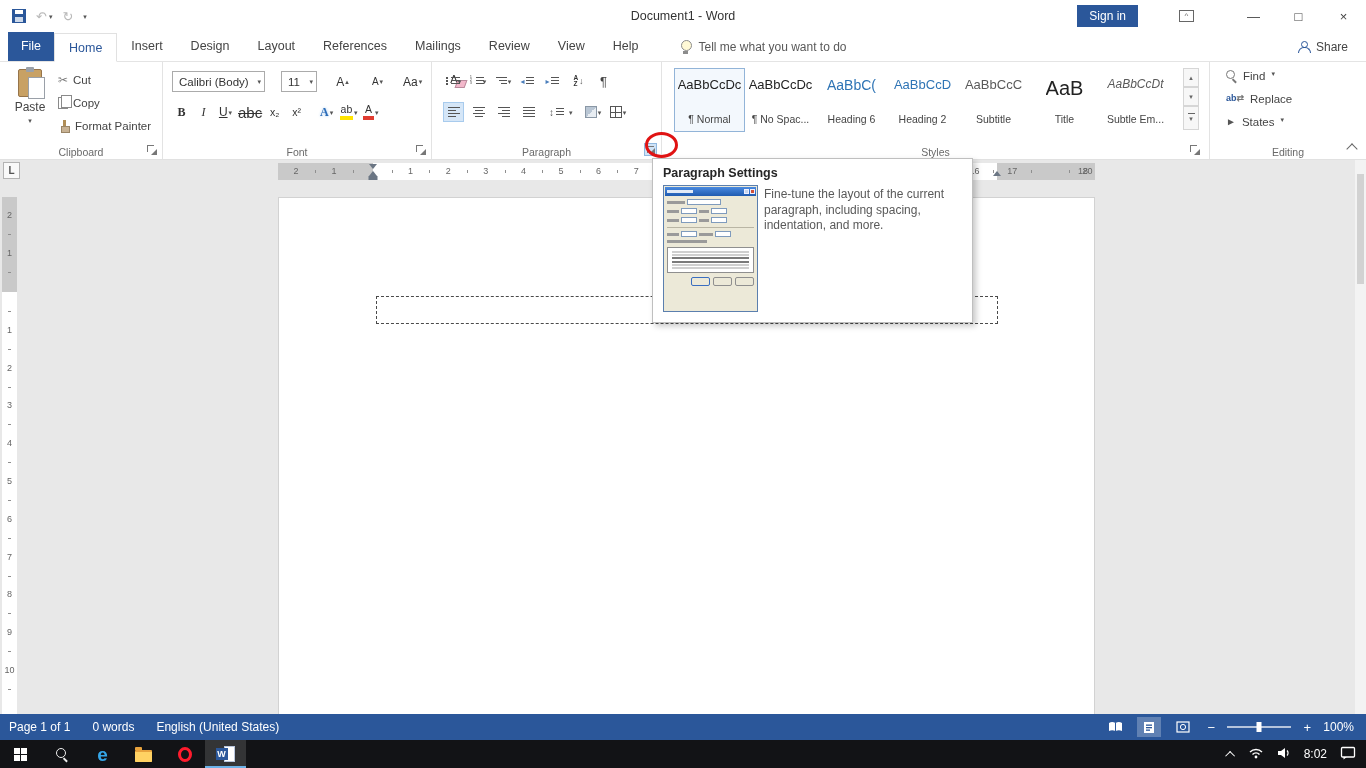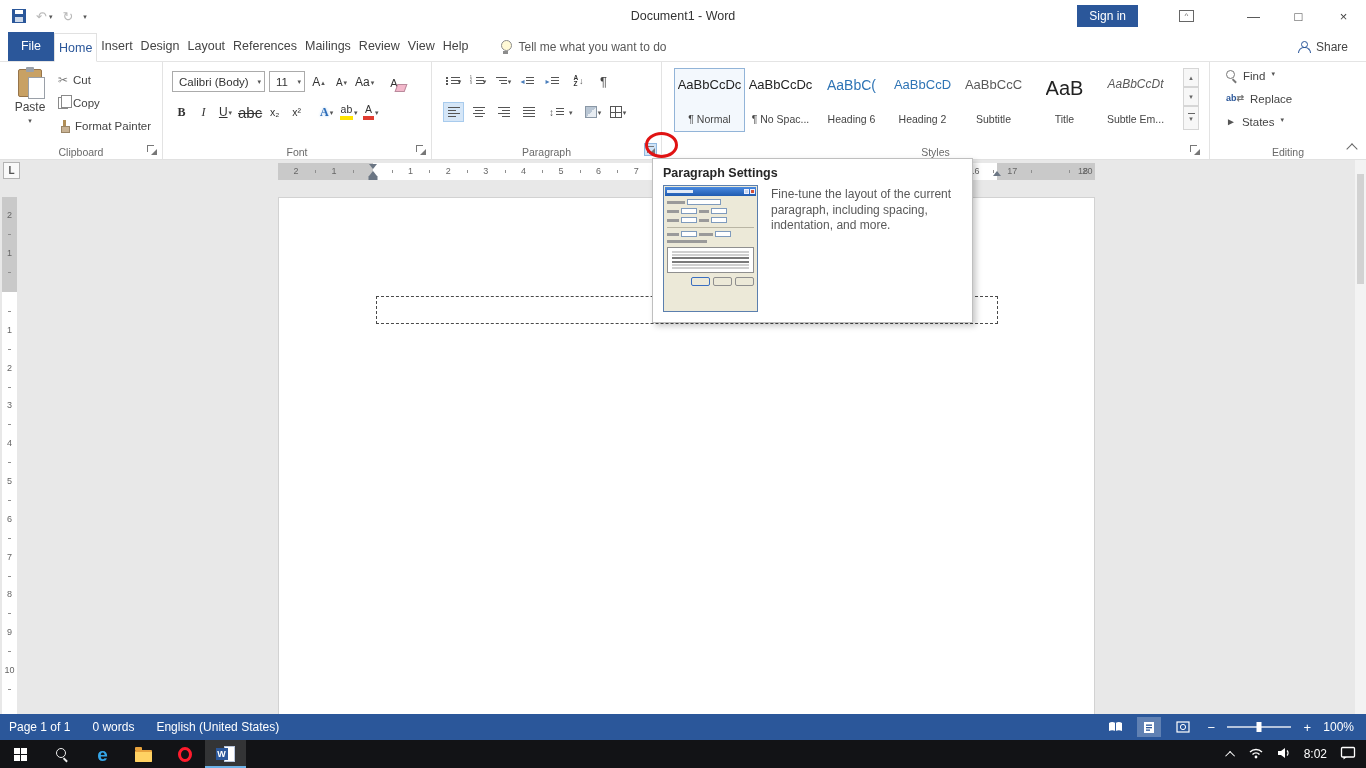--- a/index.html
+++ b/index.html
@@ -18,21 +18,21 @@
   .tb-title{position:absolute;left:0;right:0;text-align:center;font-size:12.5px;color:#333;pointer-events:none}
   .tb-right{margin-left:auto;display:flex;align-items:center;height:100%}
   .signin{background:#2b579a;color:#fff;border:none;font-size:12px;height:22px;padding:0 12px;margin-right:26px;font-family:inherit}
   .ribopt{margin-right:22px}
   .ic-ribopt{width:15px;height:12px;border:1px solid #666;display:inline-flex;align-items:flex-start;justify-content:center;font-size:8px;color:#666;line-height:10px}
   .winbtn{width:45px;height:32px;display:flex;align-items:center;justify-content:center;color:#444;font-size:13px}
   .dd{font-size:7px;color:#555;line-height:1}
 
   
   .tabrow{position:absolute;left:0;top:32px;width:100%;height:30px;background:#fff;display:flex;align-items:flex-end;border-bottom:1px solid #e4e4e4}
-  .tab{padding:0 4px;height:29px;line-height:29px;font-size:12.5px;color:#444}
+  .tab{padding:0 14px;height:29px;line-height:29px;font-size:12.5px;color:#444}
   .tab.file{background:#2b579a;color:#fff;width:46px;text-align:center;padding:0;margin-left:8px}
   .tab.active{background:#fff;color:#2b579a;border:1px solid #e1e1e1;border-bottom:1px solid #fff;margin-bottom:-1px}
   .tellme{display:flex;align-items:center;gap:7px;margin-left:28px;color:#595959;height:29px}
   .ic-bulb{position:relative;width:11px;height:14px}
   .ic-bulb::before{content:"";position:absolute;top:0;left:1px;width:9px;height:9px;border:1px solid #8c8c8c;border-radius:50%;background:#fff9d6}
   .ic-bulb::after{content:"";position:absolute;bottom:0;left:3px;width:5px;height:3px;background:#8c8c8c}
   .share{margin-left:auto;display:flex;align-items:center;gap:6px;padding-right:18px;color:#444;height:29px}
   .ic-person{position:relative;width:12px;height:12px}
   .ic-person::before{content:"";position:absolute;top:0;left:3px;width:5px;height:5px;border:1px solid #2b579a;border-radius:50%}
   .ic-person::after{content:"";position:absolute;bottom:0;left:0;width:11px;height:5px;border:1px solid #2b579a;border-bottom:none;border-radius:6px 6px 0 0}
@@ -55,21 +55,21 @@
   .clip-small{position:absolute;left:58px;display:flex;align-items:center;gap:5px;height:20px;font-size:11.5px;color:#444;white-space:nowrap}
   .ic-scissors{color:#777;font-size:12px}
   .ic-copy{position:relative;width:10px;height:12px;border:1px solid #8a8a8a;background:#fff}
   .ic-copy::after{content:"";position:absolute;left:2px;top:-3px;width:9px;height:11px;border:1px solid #8a8a8a;background:#fff}
   .ic-brush{position:relative;width:12px;height:13px}
   .ic-brush::before{content:"";position:absolute;left:5px;top:0;width:3px;height:7px;background:#b08d55}
   .ic-brush::after{content:"";position:absolute;left:3px;bottom:0;width:7px;height:5px;background:#c8b294;border:1px solid #9a8566}
 
   
   .g-font{width:269px}
-  .frow1{position:absolute;left:9px;top:9px;display:flex;align-items:flex-end;gap:4px}
+  .frow1{position:absolute;left:9px;top:9px;display:flex;align-items:center;gap:16px}
   .combo{height:21px;border:1px solid #ababab;background:#fff;display:flex;align-items:center;justify-content:space-between;padding:0 3px 0 6px;font-size:11.5px;color:#333}
   .combo.fname{width:93px}
   .combo.fsize{width:36px}
   .fbtn{min-width:19px;height:20px;display:flex;align-items:center;justify-content:center;gap:1px;font-size:12px;color:#333}
   .caseA{font-size:12px}
   .ic-eraser{position:relative;width:14px;height:13px;margin-left:12px}
   .ic-eraser::before{content:"A";position:absolute;left:0;top:-2px;font-size:11px;color:#333}
   .ic-eraser::after{content:"";position:absolute;right:-2px;bottom:0;width:8px;height:6px;background:#f3b8cb;border:1px solid #b98a9c;transform:skewX(-20deg)}
   .frow2{position:absolute;left:9px;top:40px;display:flex;align-items:center;gap:3px}
   .b-bold{font-weight:bold;font-family:"Liberation Serif",serif}
@@ -162,21 +162,21 @@
   .vnum{position:absolute;left:50%;transform:translate(-50%,-50%);font-size:9px;color:#666}
   .vtick{position:absolute;left:6px;width:3px;height:1px;background:#8f8f8f}
   .page{position:absolute;left:278px;top:37px;width:817px;height:517px;background:#fff;border:1px solid #d2d2d2;border-bottom:none}
   .dashedbox{position:absolute;left:97px;top:98px;width:622px;height:28px;border:1px dashed #4a4a4a}
   .vscroll{position:absolute;right:0;top:0;width:11px;height:100%;background:#f3f3f3}
   .vscroll .thumb{position:absolute;left:2px;top:14px;width:7px;height:110px;background:#d2d2d2}
 
   
   .tooltip{position:absolute;left:652px;top:158px;width:321px;height:165px;background:#fff;border:1px solid #bfbfbf;box-shadow:3px 3px 6px rgba(0,0,0,.22);z-index:50}
   .tt-title{font-size:12.5px;font-weight:bold;color:#262626;padding:7px 10px 5px}
-  .tt-body{display:flex;gap:13px;padding:0 10px}
+  .tt-body{display:flex;gap:6px;padding:0 10px}
   .tt-desc{width:186px;font-size:12px;color:#595959;line-height:1.3;padding-top:2px}
   .md{width:95px;height:127px;border:1px solid #5b7fae;background:#ece9d8;flex-shrink:0;padding:1px}
   .md-title{height:9px;background:linear-gradient(#4a8ae0,#1f5bb0);display:flex;align-items:center;justify-content:flex-end;gap:1px;padding:0 1px}
   .md-title::before{content:"";margin-right:auto;margin-left:1px;width:26px;height:3px;background:rgba(255,255,255,.85)}
   .md-wb{width:5px;height:5px;background:#c7d6ee;border:1px solid #eef;flex-shrink:0}
   .md-wb.close{background:#d05038}
   .md-row{display:flex;align-items:center;gap:2px;margin:3px 2px 0}
   .md-lab{height:3px;background:#9a9a9a}
   .md-field{height:6px;background:#fff;border:1px solid #7f9bbd}
   .md-sep{height:1px;background:#b9b5a4;margin:4px 2px 0}

